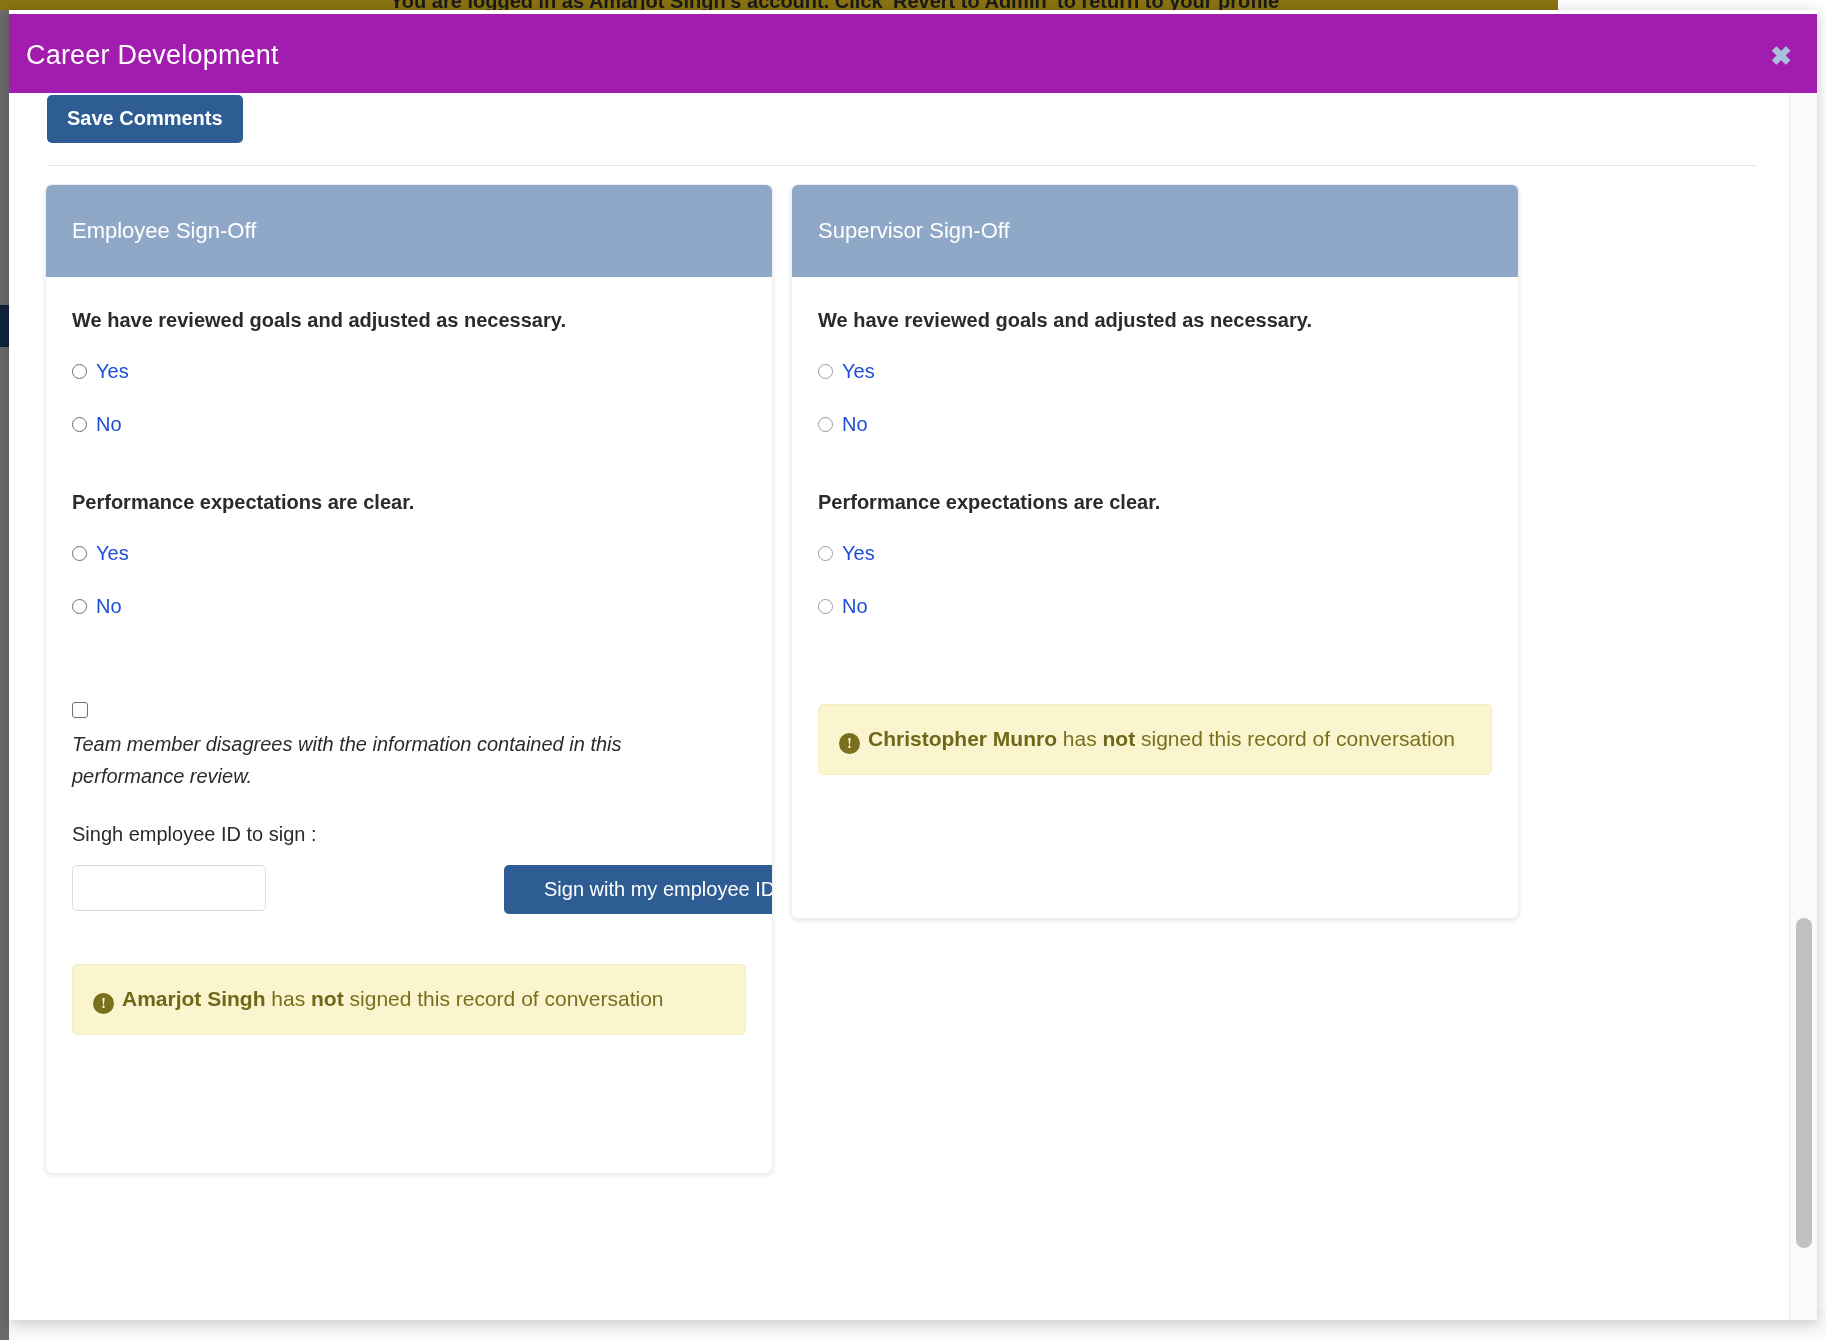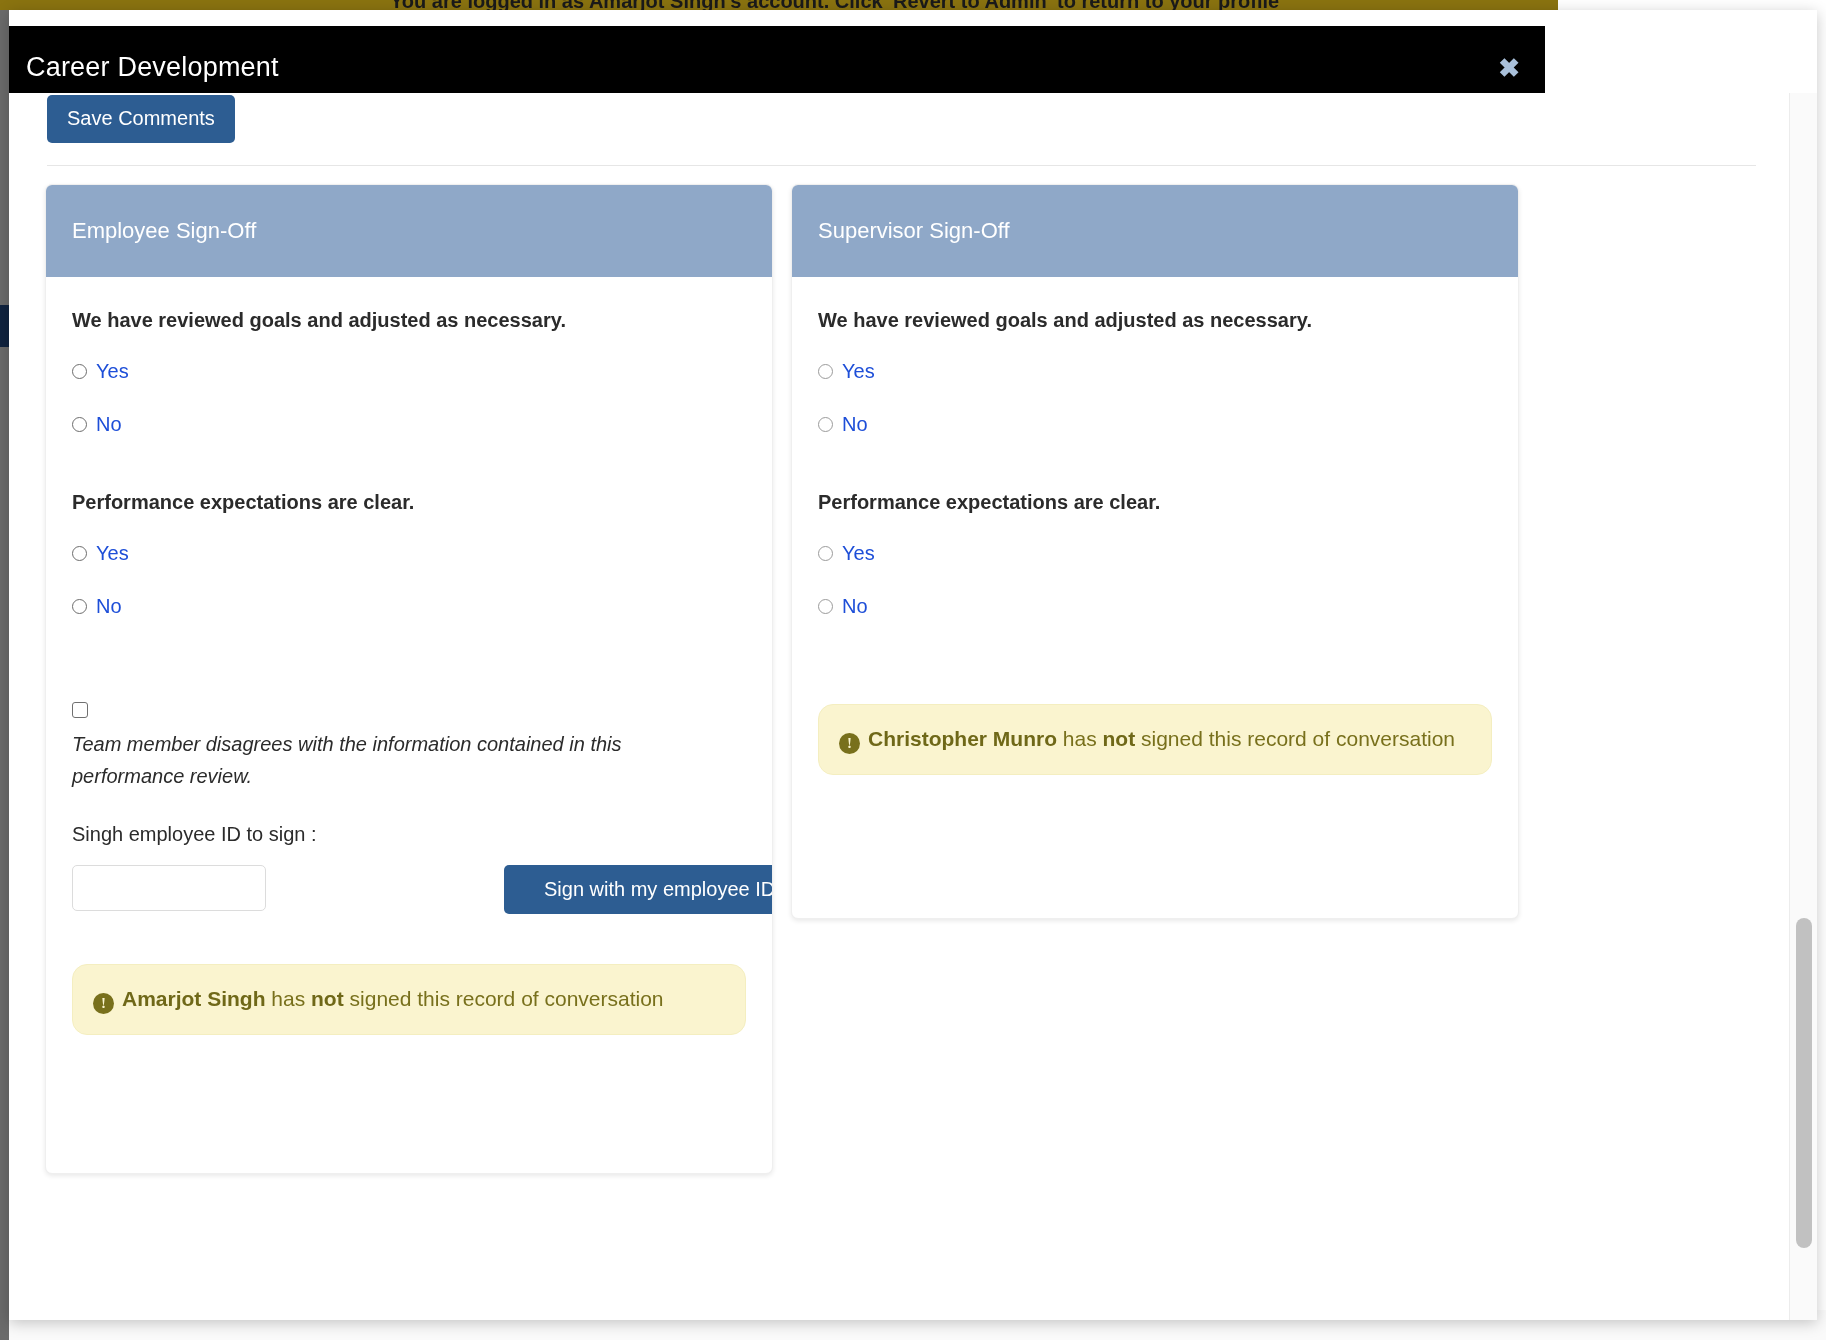--- a/index.html
+++ b/index.html
@@ -40,22 +40,22 @@
   
   .modal {
     position: absolute; left: 9px; top: 10px;
     width: 1808px; height: 1310px;
     background: #ffffff;
     box-shadow: 0 3px 14px rgba(0,0,0,.22);
     overflow: hidden;
   }
 
   .modal-header {
-    position: absolute; left: 0; top: 16px; width: 1536px; height: 83px;
-    background: #000000;
+    position: absolute; left: 0; top: 4px; width: 1808px; height: 83px;
+    background: #a21caf;
   }
   .modal-title {
     position: absolute; left: 17px; top: 26px;
     font-size: 27px; color: #ffffff; font-weight: 400; letter-spacing: .2px;
   }
   .modal-close {
     position: absolute; right: 19px; top: 28px;
     font-size: 26px; line-height: 26px; color: #a9c0da;
     font-weight: 700; cursor: pointer; background: none; border: 0;
     font-family: "Liberation Sans", sans-serif;
@@ -80,21 +80,21 @@
   .body-inner {
     position: absolute; left: 0; top: 0; width: 1780px; height: 1227px;
     padding: 0;
   }
 
   .save-comments-btn {
     position: absolute; left: 38px; top: 2px;
     padding: 12px 20px 14px 20px;
     background: #2d5d92; color: #fff; border: 0; border-radius: 5px;
     font-size: 20px; font-family: "Liberation Sans", sans-serif;
-    cursor: pointer; line-height: 22px;
+    cursor: pointer; line-height: 22px; font-weight: bold;
   }
 
   .hr {
     position: absolute; left: 38px; top: 72px; width: 1709px; height: 1px;
     background: #e6e6e6;
   }
 
   
   .card {
     position: absolute;
@@ -152,21 +152,21 @@
   }
 
   .sign-btn {
     position: absolute; left: 432px; top: 0;
     padding: 13px 40px; background: #2d5d92; color: #fff;
     border: 0; border-radius: 5px; font-size: 20px; cursor: pointer;
     font-family: "Liberation Sans", sans-serif; white-space: nowrap;
   }
 
   .alert-warn {
-    background: #faf4cf; border: 1px solid #f4eec0; border-radius: 15px;
+    background: #faf4cf; border: 1px solid #f4eec0; border-radius: 5px;
     color: #78701c; font-size: 21px; line-height: 31px;
     padding: 18px 20px 20px 20px;
   }
   .alert-warn b { font-weight: 700; color: #6f6818; }
   .alert-icon {
     display: inline-block; width: 21px; height: 21px; border-radius: 50%;
     background: #78701c; color: #faf4cf; font-size: 15px; font-weight: 700;
     text-align: center; line-height: 21px; vertical-align: -2px;
     margin-right: 8px; font-family: "Liberation Serif", serif;
   }

